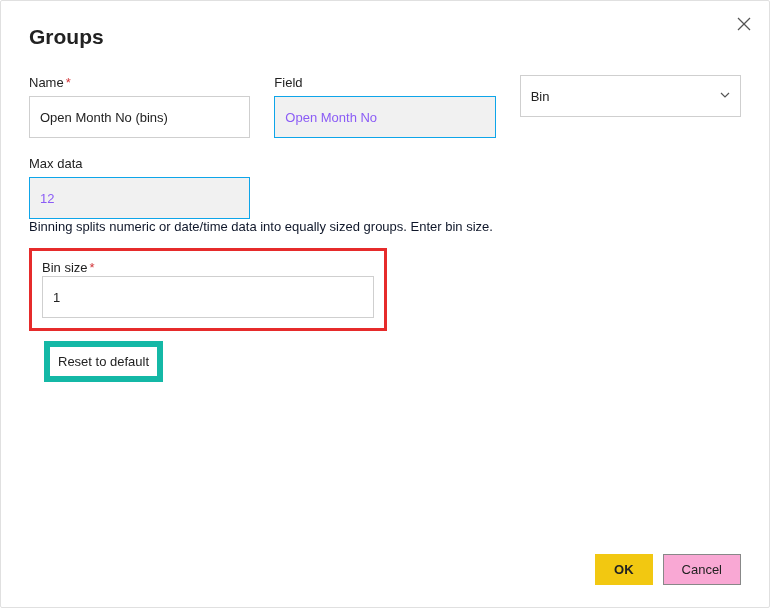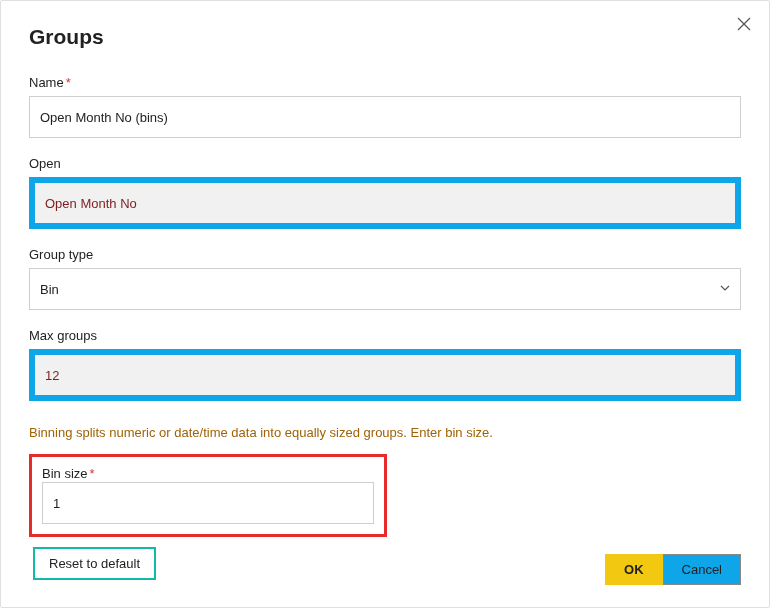--- a/index.html
+++ b/index.html
@@ -37,21 +37,21 @@
       position: absolute;
       top: 12px;
       right: 14px;
     }
     .close-btn svg {
       width: 14px;
       height: 14px;
     }
     .form-grid {
       display: grid;
-      grid-template-columns: 1fr;
+      grid-template-columns: 1fr 1fr 1fr;
       column-gap: 24px;
       row-gap: 18px;
     }
     .field-group {
       display: flex;
       flex-direction: column;
     }
     .field-label {
       font-size: 13px;
       color: #222;
@@ -66,84 +66,84 @@
       height: 34px;
       padding: 20px 10px;
       font-size: 13px;
       border: 1px solid #cfcfcf;
       background: #ffffff;
       color: #222;
       outline: none;
     }
     .readonly-input {
       background: #f1f1f1;
-      color: #7f1d1d;
-      border: 6px solid #0ea5e9;
+      color: #8b5cf6;
+      border: 1px solid #0ea5e9;
     }
     .select-wrapper {
       position: relative;
       border-radius: 6px;
     }
     .select-wrapper .chevron {
       position: absolute;
       right: 10px;
       top: 50%;
       transform: translateY(-50%);
       pointer-events: none;
       color: #555;
     }
     .select-wrapper .chevron svg {
       width: 12px;
       height: 12px;
     }
     .help-text {
       font-size: 13px;
-      color: #a16207;
-      margin-top: 24px;
+      color: #0f172a;
       margin-bottom: 14px;
     }
     .bin-size-section {
       border: 3px solid #e62b2b;
       padding: 7px 10px 10px 10px;
       width: 358px;
       margin-bottom: 10px;
     }
     .bin-size-section .field-label {
       margin-bottom: 8px;
       text-align: right;
     }
     .bin-size-section .text-input {
       height: 30px;
     }
     .reset-btn {
       background: #ffffff;
-      border: 2px solid #14b8a6;
-      padding: 7px 14px;
-      font-size: 13px;
-      color: #222;
-      cursor: pointer;
-      margin-left: 4px;
+      border: 6px solid #14b8a6;
+      padding: 7px 8px;
+      font-size: 13px;
+      color: #222;
+      cursor: pointer;
+      margin-left: 15px;
     }
     .footer {
       position: absolute;
       bottom: 22px;
       right: 28px;
       display: flex;
+      gap: 10px;
     }
     .btn-primary {
       background: #f2c811;
       border: 1px solid #f2c811;
       color: #222;
       padding: 7px 18px;
       font-size: 13px;
       font-weight: 600;
       cursor: pointer;
     }
     .btn-secondary {
-      background: #0ea5e9;
+      background: #f9a8d4;
       border: 1px solid #888;
       color: #222;
       padding: 7px 18px;
       font-size: 13px;
       cursor: pointer;
     }
   </style>
 </head>
 <body>
 
@@ -164,40 +164,39 @@
 <div class="form-grid">
 
   <div class="field-group">
     <label class="field-label">
       <span>Name</span><span class="required">*</span>
     </label>
     <input type="text" class="text-input" value="Open Month No (bins)" style="">
   </div>
 
   <div class="field-group">
-    <label class="field-label">Open</label>
+    <label class="field-label">Field</label>
     <input type="text" class="readonly-input" readonly="" value="Open Month No" style="">
   </div>
 
   <div class="field-group">
-    <label class="field-label">Group type</label>
     <div class="select-wrapper">
       <input type="text" class="text-input" readonly="" value="Bin" style="">
       <span class="chevron">
         <svg viewBox="0 0 12 12" stroke="currentColor" stroke-width="1.2" fill="none">
           <polyline points="2,4 6,8 10,4"></polyline>
         </svg>
       </span>
     </div>
   </div>
 
 
 
   <div class="field-group">
-    <label class="field-label">Max groups</label>
+    <label class="field-label">Max data</label>
     <input type="text" class="readonly-input" readonly="" value="12" style="">
   </div>
 </div>
 
 <p class="help-text">Binning splits numeric or date/time data into equally sized groups. Enter bin size.</p>
 
 <div class="bin-size-section">
   <label class="field-label">
     <span>Bin size</span><span class="required">*</span>
   </label>

